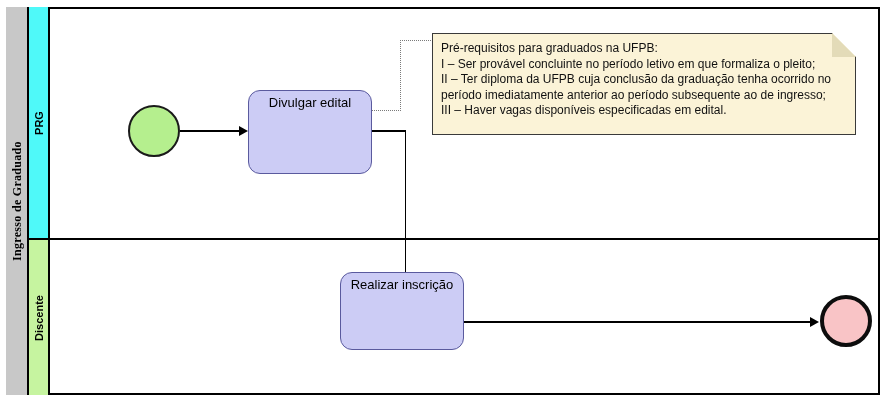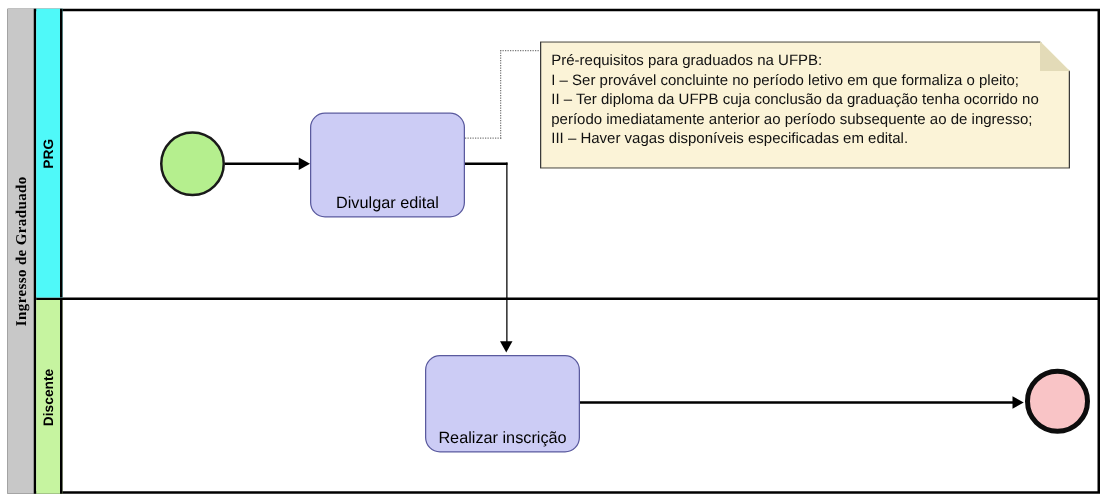--- a/index.html
+++ b/index.html
@@ -112,36 +112,36 @@
   }
 
   
   .task {
     position: absolute;
     background: #ccccf5;
     border: 1.5px solid #5a5a9e;
     border-radius: 12px;
     box-sizing: border-box;
     display: flex;
-    align-items: flex-end;
+    align-items: flex-start;
     justify-content: center;
     text-align: center;
     font-size: 13px;
     color: #000000;
     padding: 4px 8px;
   }
   #task-divulgar-edital {
     left: 248px;
     top: 90px;
     width: 124px;
     height: 84px;
   }
   #task-realizar-inscricao {
     left: 340px;
-    top: 284px;
+    top: 272px;
     width: 124px;
     height: 78px;
   }
 
   
   .line {
     position: absolute;
     background: #000000;
   }
   .h-line { height: 1.5px; }

